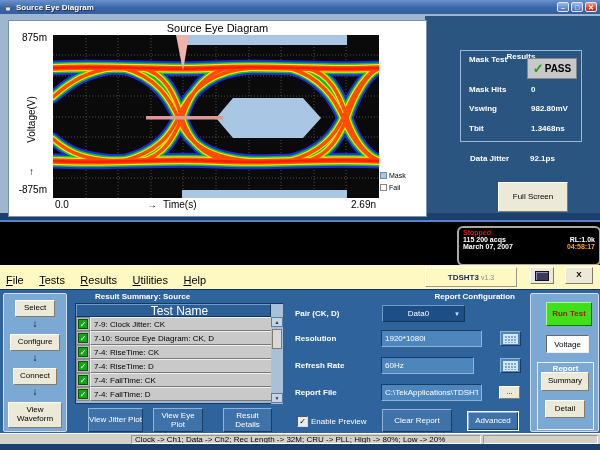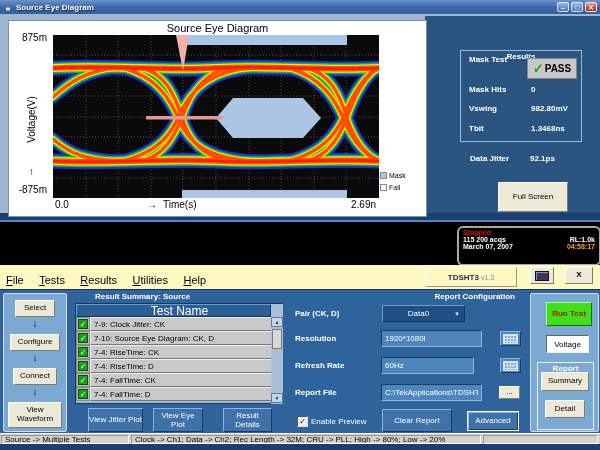--- a/index.html
+++ b/index.html
@@ -364,19 +364,18 @@
       <div class="abs" style="left:15px;top:41px;width:43px;height:18px;background:#fff;border:1px solid;border-color:#666 #eee #eee #666;box-sizing:border-box;color:#000;font-size:8px;display:flex;align-items:center;justify-content:center">Voltage</div>
       <div class="abs gbox" style="left:6px;top:68px;width:55px;height:66px;border-color:#e8f0f8">
         <div class="gbox-title"><span style="background:#7ca8d4">Report</span></div>
         <div class="abs btn-beige" style="left:3px;top:9px;width:48px;height:19px">Summary</div>
         <div class="abs btn-beige" style="left:7px;top:37px;width:40px;height:18px">Detail</div>
       </div>
     </div>
   </div>
 
   <div class="abs statusbar" style="left:0;top:433px;width:600px;height:11px">
-    <div class="abs status-sec" style="left:1px;top:1px;width:128px;height:9px">Source -&gt; Multiple Tests</div>
     <div class="abs status-sec" style="left:131px;top:1px;width:350px;height:9px">Clock -&gt; Ch1; Data -&gt; Ch2; Rec Length -&gt; 32M; CRU -&gt; PLL; High -&gt; 80%; Low -&gt; 20%</div>
     <div class="abs status-sec" style="left:483px;top:1px;width:115px;height:9px"></div>
   </div>
   <div class="abs" style="left:0;top:444px;width:600px;height:6px;background:#1b4070"></div>
 
 </div>
 
 </body></html>

